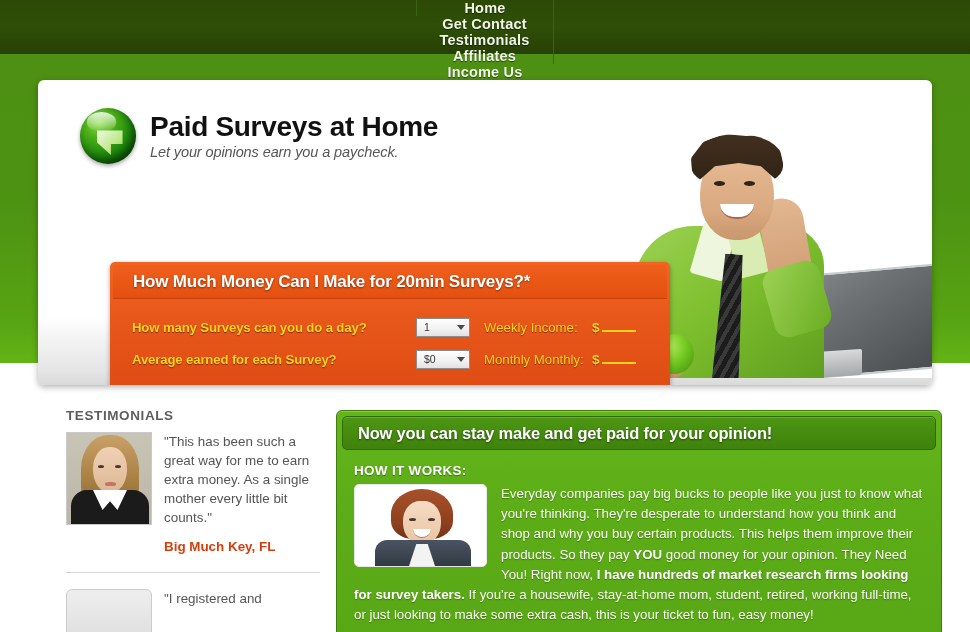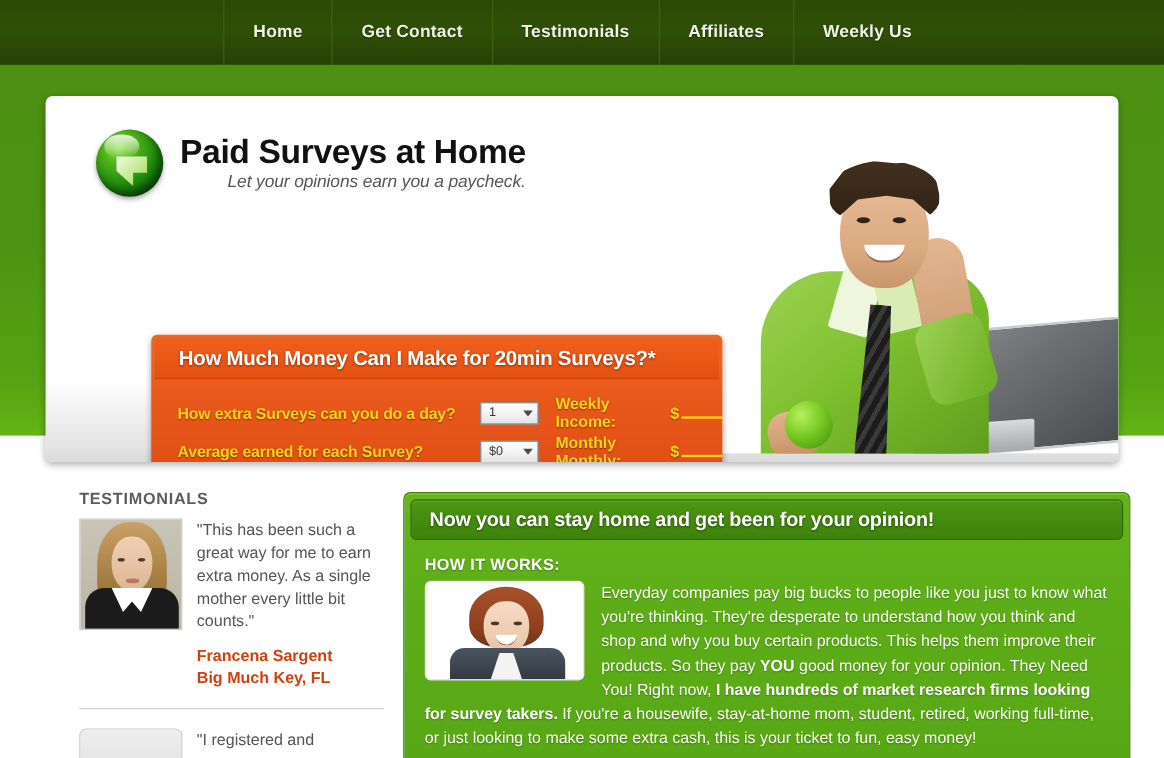--- a/index.html
+++ b/index.html
@@ -18,21 +18,21 @@
     background: linear-gradient(to bottom, #4d8f14 0%, #4d9312 55%, #56a313 88%, #63b516 100%);
   }
 
   
   .topnav {
     position: absolute; left: 0; top: 0; width: 970px; height: 54px;
     background: linear-gradient(to bottom, #2c4a06 0%, #2f4f07 50%, #274005 100%);
     display: flex; align-items: center; justify-content: center;
     z-index: 5;
   }
-  .nav-list { display: flex; align-items: stretch; height: 54px; }
+  .nav-list { display: flex; align-items: stretch; height: 54px; flex-direction: column; }
   .nav-item {
     display: flex; align-items: center; justify-content: center;
     color: #f2f4ea; font-size: 14.5px; font-weight: bold;
     padding: 0 24px; height: 54px;
     border-right: 1px solid #3d6310;
     letter-spacing: 0.2px;
     text-shadow: 0 1px 1px rgba(0,0,0,.5);
     cursor: pointer; white-space: nowrap;
   }
   .nav-item:first-child { border-left: 1px solid #3d6310; }
@@ -67,21 +67,21 @@
     background: linear-gradient(135deg, #f2fbe6 0%, #bfe88c 60%, #8fd04e 100%);
     clip-path: polygon(0 0, 100% 0, 100% 55%, 55% 55%, 55% 100%, 0 48%);
   }
   .logo-text { margin-left: 14px; }
   .logo-title {
     font-size: 28px; font-weight: bold; color: #111111;
     letter-spacing: -0.3px; line-height: 1.05;
   }
   .logo-tag {
     font-size: 14.5px; font-style: italic; color: #565656;
-    margin-top: 3px; letter-spacing: -0.1px; text-align: right;
+    margin-top: 3px; letter-spacing: -0.1px;
   }
 
   
   .hero-photo {
     position: absolute; right: 0px; top: 6px; width: 340px; height: 292px;
     overflow: hidden;
   }
   .hp-bg { position: absolute; inset: 0; background: #ffffff; }
   .hp-laptop-screen {
     position: absolute; left: 168px; top: 185px; width: 178px; height: 105px;
@@ -152,26 +152,25 @@
     background: radial-gradient(circle at 34% 30%, #b7f05d 0%, #72c61f 50%, #3d8a0c 100%);
   }
   .hp-hand {
     position: absolute; left: 48px; top: 256px; width: 46px; height: 38px;
     background: linear-gradient(to bottom, #e0b48c, #c99066);
     border-radius: 16px; transform: rotate(-12deg);
   }
 
   
   .calc {
-    position: absolute; left: 72px; top: 199px; width: 476px; height: 141px;
+    position: absolute; left: 72px; top: 182px; width: 560px; height: 141px;
     background: linear-gradient(to bottom, #f06522 0%, #e8571a 40%, #dc4a12 100%);
     border-radius: 5px;
     box-shadow: 0 2px 5px rgba(0,0,0,.35);
     z-index: 3;
-    margin-left: 16px;
   }
   .calc-head {
     height: 34px; margin: 3px 3px 0 3px;
     background: linear-gradient(to bottom, #ef5f1d 0%, #e4500f 100%);
     border-radius: 4px 4px 0 0;
     display: flex; align-items: center; padding-left: 20px;
     border-bottom: 1px solid #c94109;
   }
   .calc-head-title {
     color: #ffffff; font-size: 17px; font-weight: bold;
@@ -194,21 +193,21 @@
     font-size: 10.5px; color: #333333;
     cursor: pointer;
   }
   .caret {
     width: 0; height: 0;
     border-left: 4px solid transparent; border-right: 4px solid transparent;
     border-top: 5px solid #4a4a4a;
   }
   .calc-out-label {
     width: 108px; margin-left: 14px;
-    color: #ffd21f; font-size: 13.2px; font-weight: bold;
+    color: #ffd21f; font-size: 13.2px; font-weight: normal;
     text-shadow: 0 1px 1px rgba(0,0,0,.45);
   }
   .calc-out-val {
     color: #ffd21f; font-size: 13.5px; font-weight: bold;
     text-shadow: 0 1px 1px rgba(0,0,0,.45);
     display: flex; align-items: baseline;
   }
   .calc-out-val .blank {
     display: inline-block; width: 34px; border-bottom: 2px solid #ffd21f;
     margin-left: 2px; height: 11px;
@@ -341,21 +340,21 @@
 <div id="page">
 
   <div class="green-band"></div>
 
   <nav class="topnav">
     <div class="nav-list">
       <div class="nav-item">Home</div>
       <div class="nav-item">Get Contact</div>
       <div class="nav-item">Testimonials</div>
       <div class="nav-item">Affiliates</div>
-      <div class="nav-item">Weekly Us</div>
+      <div class="nav-item">Income Us</div>
     </div>
   </nav>
 
   <div class="hero-card">
 
     <div class="hero-photo">
       <div class="hp-bg"></div>
       <div class="hp-laptop-screen"></div>
       <div class="hp-laptop-base"></div>
       <div class="hp-body"></div>
@@ -383,21 +382,21 @@
       </div>
     </div>
 
     <div class="calc">
       <div class="calc-head">
         <div class="calc-head-title">How Much Money Can I Make for 20min Surveys?*</div>
       </div>
       <div class="calc-rows">
 
         <div class="calc-row">
-          <div class="calc-q">How extra Surveys can you do a day?</div>
+          <div class="calc-q">How many Surveys can you do a day?</div>
           <div class="calc-select">
             <span>1</span>
             <span class="caret"></span>
           </div>
           <div class="calc-out-label">Weekly Income:</div>
           <div class="calc-out-val">
             <span>$</span>
               <span class="blank"></span>
           </div>
         </div>
@@ -428,36 +427,35 @@
         <div class="tp-hair"></div>
         <div class="tp-face"></div>
         <div class="tp-eye-l"></div>
         <div class="tp-eye-r"></div>
         <div class="tp-lip"></div>
         <div class="tp-body"></div>
         <div class="tp-collar"></div>
       </div>
       <div class="testi-quote">"This has been such a great way for me to earn extra money. As a single mother every little bit counts."</div>
       <div class="testi-author">
-        <div>Francena Sargent</div>
         <div>Big Much Key, FL</div>
       </div>
     </div>
 
     <div class="testi-divider"></div>
 
     <div class="testi2">
       <div class="testi2-photo"></div>
       <div class="testi2-quote">"I registered and</div>
     </div>
   </aside>
 
   <section class="main-panel">
     <div class="panel-head">
-      <div class="panel-head-title">Now you can stay home and get been for your opinion!</div>
+      <div class="panel-head-title">Now you can stay make and get paid for your opinion!</div>
     </div>
 
     <div class="how-title">HOW IT WORKS:</div>
 
     <div class="panel-body">
       <div class="how-photo">
         <div class="hw-hair"></div>
         <div class="hw-face"></div>
         <div class="hw-eye-l"></div>
         <div class="hw-eye-r"></div>

